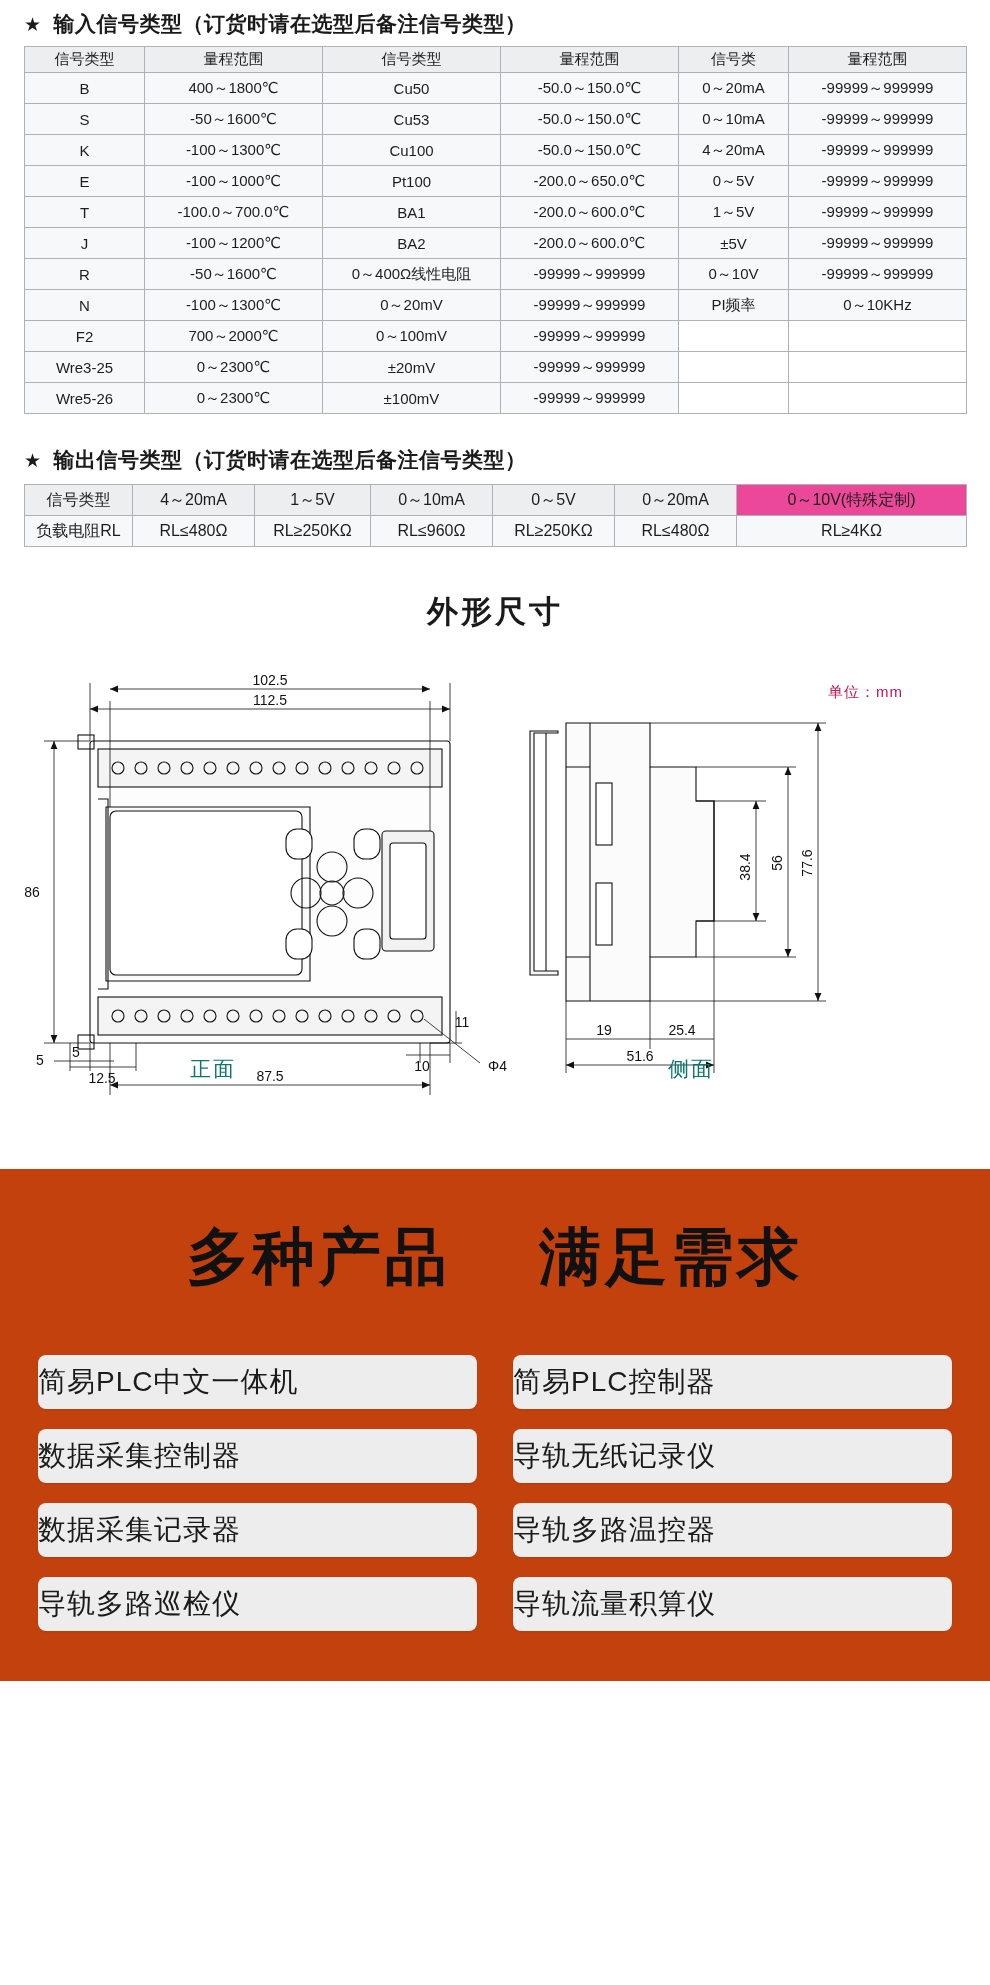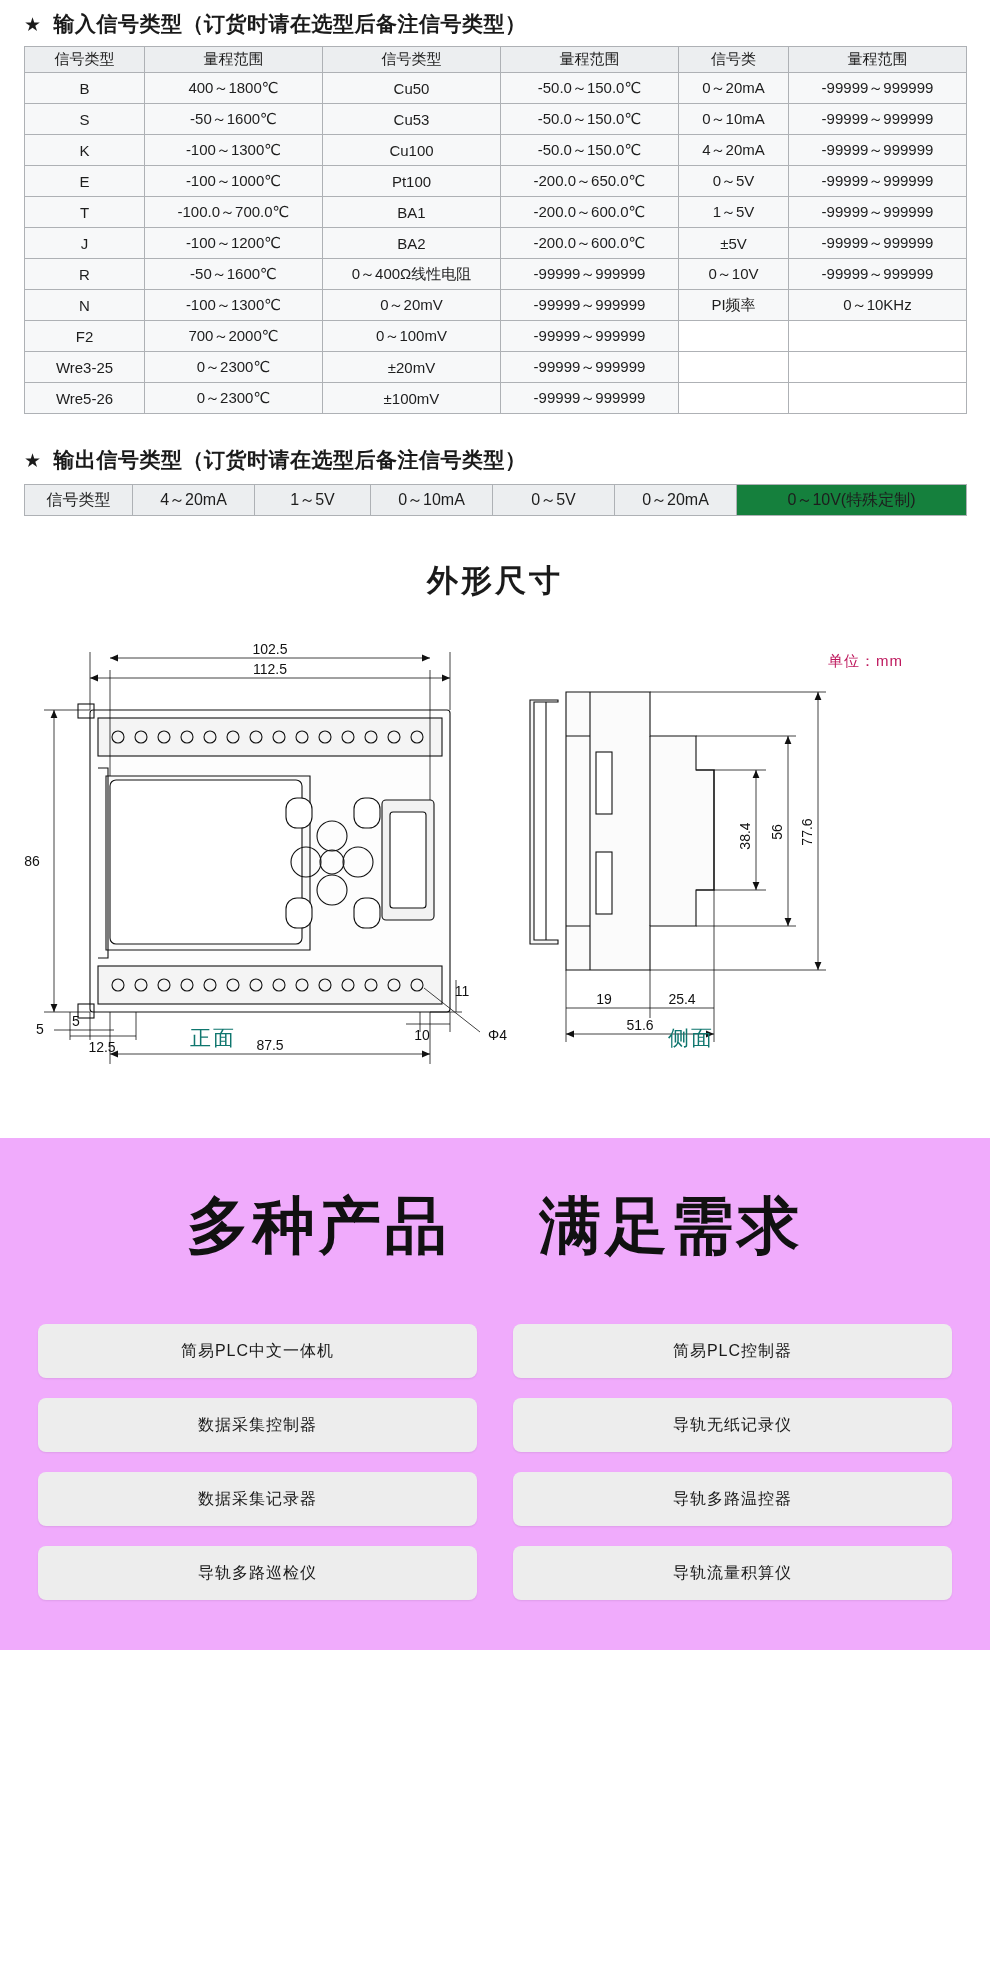--- a/index.html
+++ b/index.html
@@ -108,21 +108,21 @@
   }
   .caption {
     position: absolute;
     font-size: 21px;
     letter-spacing: 2px;
     color: #0f766e;
   }
 
   
   .banner {
-    background: #f0abfc;
+    background: #c2410c;
     width: 990px;
     padding: 46px 0 50px 0;
     box-sizing: border-box;
     margin-top: 26px;
   }
   .banner h2 {
     margin: 0;
     text-align: center;
     font-size: 62px;
     font-weight: 800;
@@ -135,22 +135,21 @@
     grid-template-columns: 1fr 1fr;
     column-gap: 36px;
     row-gap: 20px;
     padding: 56px 38px 0 38px;
   }
   .pill {
     background: #ededed;
     border-radius: 8px;
     height: 54px;
     line-height: 54px;
-    text-align: center;
-    font-size: 16px;
+    font-size: 28px;
     color: #1a1a1a;
     letter-spacing: 1px;
     box-shadow: 0 1px 2px rgba(0,0,0,0.08);
   }
 </style>
 </head>
 <body>
 
 <div class="page">
 
@@ -289,21 +288,30 @@
           <col class="o6">
       </colgroup>
       <tbody>
         <tr>
           <td class="lbl" style="background:#eceef0;">信号类型</td>
           <td style="background:#eceef0;">4～20mA</td>
           <td style="background:#eceef0;">1～5V</td>
           <td style="background:#eceef0;">0～10mA</td>
           <td style="background:#eceef0;">0～5V</td>
           <td style="background:#eceef0;">0～20mA</td>
-          <td style="background:#15803d;">0～10V(特殊定制)</td>
+          <td style="background:#ec4899;">0～10V(特殊定制)</td>
+        </tr>
+        <tr>
+          <td class="lbl">负载电阻RL</td>
+          <td>RL≤480Ω</td>
+          <td>RL≥250KΩ</td>
+          <td>RL≤960Ω</td>
+          <td>RL≥250KΩ</td>
+          <td>RL≤480Ω</td>
+          <td>RL≥4KΩ</td>
         </tr>
       </tbody>
     </table>
   </div>
 
   <div class="dim-title">外形尺寸</div>
 
   <div class="drawing-area">
     <div class="unit-note" style="left:828px; top:40px;">单位：mm</div>
 

